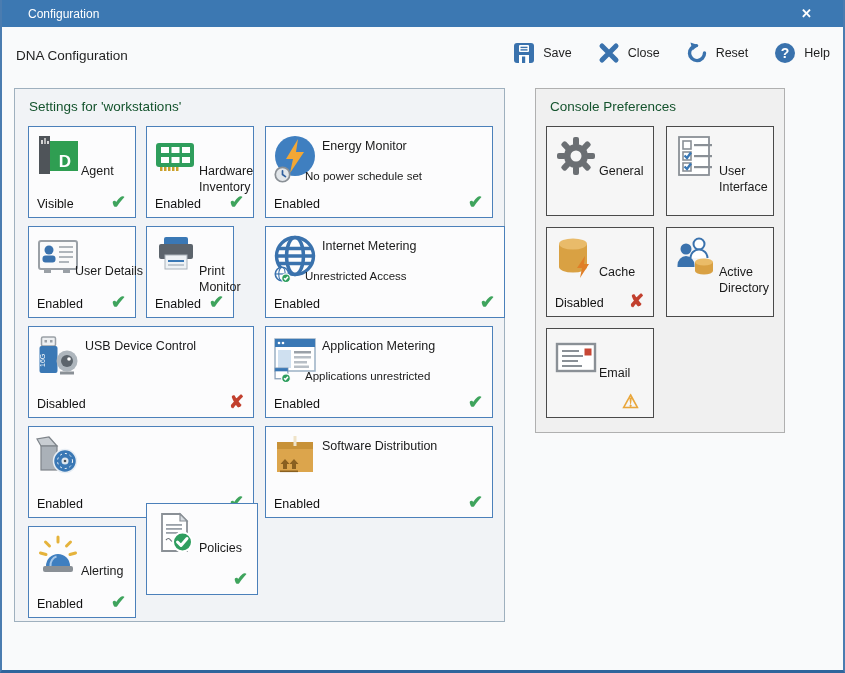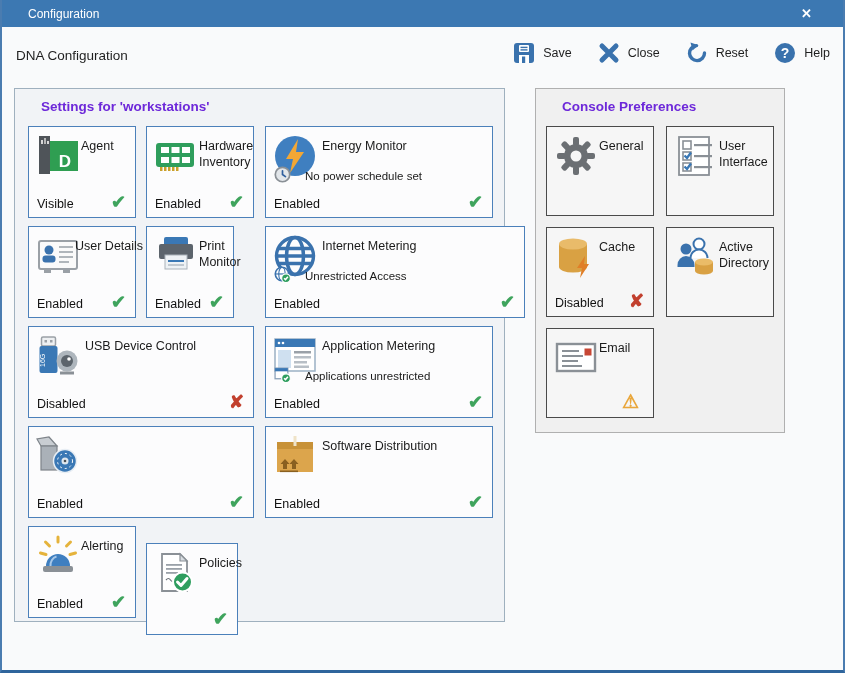--- a/index.html
+++ b/index.html
@@ -14,31 +14,31 @@
     padding:0 26px; font-size:12px;
   }
   .titlebar .spacer { flex:1; }
   .close-btn { color:#fff; font-size:13px; cursor:pointer; padding:0 5px; font-weight:bold; }
   .heading { position:absolute; left:14px; top:48px; font-size:13.5px; color:#1f1f1f; }
   .toolbar { position:absolute; top:42px; right:13px; display:flex; gap:26px; align-items:center; }
   .tbtn { display:flex; align-items:center; gap:8px; cursor:pointer; font-size:12.5px; color:#1f1f1f; }
   .tbtn svg { display:block; }
 
   .panel { position:absolute; box-sizing:border-box; }
-  .panel-title { position:absolute; left:26px; top:10px; font-size:13.5px; color:#6d28d9;font-weight:bold; }
+  .panel-title { position:absolute; left:14px; top:10px; font-size:13.5px; color:#14532d; }
   #settings-panel { left:12px; top:88px; width:491px; height:534px; background:#f1f3f6; border:1px solid #9fb0be; }
   #console-panel  { left:533px; top:88px; width:250px; height:345px; background:#f0f0f0; border:1px solid #b0b0b0; }
 
   .tile { position:absolute; box-sizing:border-box; cursor:pointer; }
   .tile.blue { background:#fcfcfd; border:1px solid #4b80ba; }
   .tile.gray { background:#f6f6f6; border:1px solid #4a4a4a; }
   .ticon  { position:absolute; left:7px; top:7px; width:44px; height:44px; }
   .ticon svg { display:block; }
   .tlabel { position:absolute; left:56px; top:11px; right:3px; font-size:12.5px; color:#1a1a1a; line-height:1.3; }
-  .tile.small .tlabel { left:52px; }
+  .tile.small .tlabel { left:52px;margin-top:25px; }
   .nowrap { white-space:nowrap; }
   .tsub   { position:absolute; left:8px; top:39px; display:flex; align-items:center; gap:14px; font-size:11.5px; color:#1a1a1a; }
   .tstatus{ position:absolute; left:8px; bottom:6px; font-size:12.5px; color:#111; }
   .tmark  { position:absolute; right:9px; bottom:3px; font-size:18px; font-weight:bold; line-height:1.2; }
   .tmark.check   { color:#3fa45d; }
   .tmark.cross   { color:#c2402e; }
   .tmark.warning { color:#e9a63a; font-size:19px; }
 </style>
 </head>
 <body>
@@ -182,21 +182,21 @@
             <rect x="11" y="21" width="22" height="14" fill="#eef2f5" stroke="#aab2ba"></rect>
             <rect x="14" y="26" width="16" height="2" fill="#3a78b5"></rect>
             <rect x="14" y="30" width="16" height="2" fill="#c0c8d0"></rect>
           </svg>
         </span>
       <span class="tlabel">Print Monitor</span>
       <span class="tstatus">Enabled</span>
       <span class="tmark check">✔</span>
     </div>
 
-    <div class="tile blue" style="left:250px;top:137px;width:260px;height:92px">
+    <div class="tile blue" style="left:250px;top:137px;width:240px;height:92px">
       <span class="ticon">
           <svg width="44" height="44" viewBox="0 0 44 44">
             <g fill="none" stroke="#3a72ad" stroke-width="3.4">
               <circle cx="22" cy="22" r="18.5"></circle>
               <ellipse cx="22" cy="22" rx="8.5" ry="18.5"></ellipse>
               <path d="M5 14.5 h34 M3.5 22 h37 M5 29.5 h34"></path>
             </g>
           </svg>
         </span>
       <span class="tlabel">Internet Metering</span>
@@ -305,21 +305,21 @@
             <path d="M10 32 a12 12 0 0 1 24 0 z" fill="#3f7fc0"></path>
             <path d="M14.5 32 a8 9 0 0 1 6 -9.5" stroke="#a8c8e8" stroke-width="2" fill="none"></path>
             <rect x="7" y="32" width="30" height="6" rx="2" fill="#8a9096"></rect>
           </svg>
         </span>
       <span class="tlabel">Alerting</span>
       <span class="tstatus">Enabled</span>
       <span class="tmark check">✔</span>
     </div>
 
-    <div class="tile blue small" style="left:131px;top:454px;width:92px;height:92px">
+    <div class="tile blue small" style="left:131px;top:414px;width:112px;height:92px">
       <span class="ticon">
           <svg width="44" height="44" viewBox="0 0 44 44">
             <path d="M8 3 h18 l7 7 v30 h-25 z" fill="#fff" stroke="#8a9096" stroke-width="1.8"></path>
             <path d="M26 3 l7 7 h-7 z" fill="#d8dde2" stroke="#8a9096" stroke-width="1.2"></path>
             <rect x="12" y="13" width="16" height="1.8" fill="#9aa1a8"></rect>
             <rect x="12" y="17" width="16" height="1.8" fill="#9aa1a8"></rect>
             <rect x="12" y="21" width="12" height="1.8" fill="#9aa1a8"></rect>
             <path d="M12 29 q2.5 -3 4.5 0 t4.5 0" stroke="#6a7076" stroke-width="1.2" fill="none"></path>
             <circle cx="28.5" cy="31" r="9.5" fill="#2f9e5f" stroke="#fff" stroke-width="2"></circle>
             <path d="M23.5 31 l3.5 3.5 6-7" stroke="#fff" stroke-width="3" fill="none" stroke-linecap="round" stroke-linejoin="round"></path>

